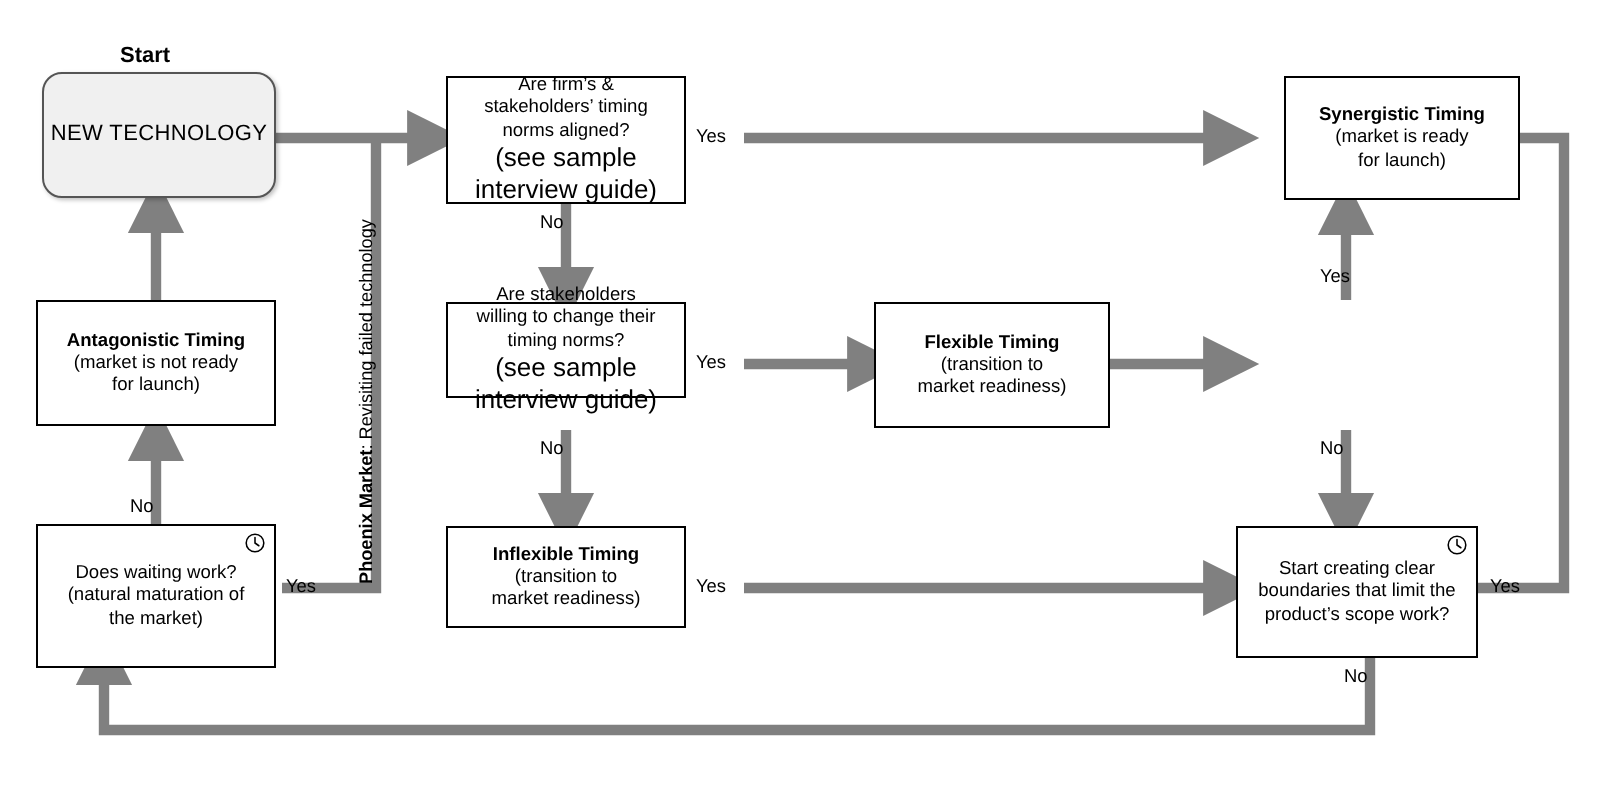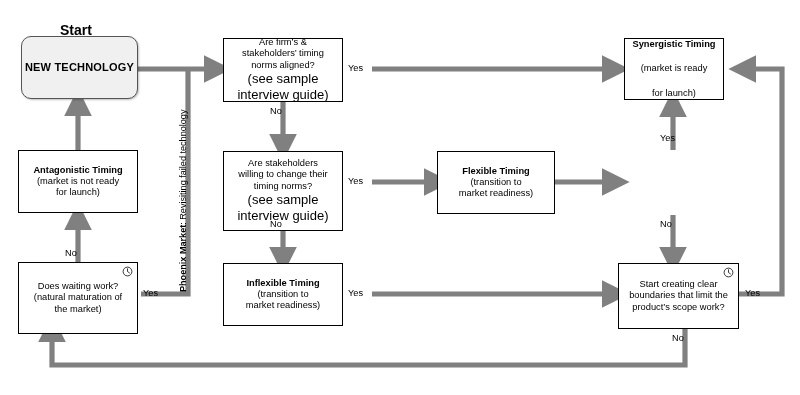--- a/index.html
+++ b/index.html
@@ -47,33 +47,33 @@
     font-size: 9.3px;
   }
   .ln.b {
     font-weight: bold;
   }
   .ln.sm {
     font-size: 13px;
   }
   .ln.big {
     font-size: 11px;
-    font-weight: bold;
+    font-weight: normal;
     letter-spacing: 0.2px;
   }
   .edge-label {
     position: absolute;
     font-size: 9.2px;
     color: #000;
     white-space: nowrap;
     z-index: 4;
   }
   .caption {
     position: absolute;
-    font-size: 14px;
+    font-size: 11px;
     font-weight: bold;
     color: #000;
     white-space: nowrap;
     z-index: 4;
   }
   .clock {
     position: absolute;
     top: 3px;
     right: 4px;
     width: 11px;
@@ -161,40 +161,40 @@
     <span class="ln">the market)</span>
   </div>
 
   <div class="node" style="left:223px; top:38px; width:120px; height:64px;">
     <span class="ln">Are firm’s &amp;</span>
     <span class="ln">stakeholders’ timing</span>
     <span class="ln">norms aligned?</span>
     <span class="ln sm">(see sample interview guide)</span>
   </div>
 
-  <div class="node" style="left:223px; top:151px; width:120px; height:80px;">
+  <div class="node" style="left:223px; top:151px; width:120px; height:48px;">
     <span class="ln">Are stakeholders</span>
     <span class="ln">willing to change their</span>
     <span class="ln">timing norms?</span>
     <span class="ln sm">(see sample interview guide)</span>
   </div>
 
-  <div class="node" style="left:223px; top:263px; width:120px; height:63px;">
+  <div class="node" style="left:223px; top:263px; width:120px; height:51px;">
     <span class="ln b">Inflexible Timing</span>
     <span class="ln">(transition to</span>
     <span class="ln">market readiness)</span>
   </div>
 
   <div class="node" style="left:437px; top:151px; width:118px; height:63px;">
     <span class="ln b">Flexible Timing</span>
     <span class="ln">(transition to</span>
     <span class="ln">market readiness)</span>
   </div>
 
-  <div class="node" style="left:624px; top:38px; width:100px; height:62px;justify-content:space-between;">
+  <div class="node" style="left:642px; top:38px; width:118px; height:62px;">
     <span class="ln b">Synergistic Timing</span>
     <span class="ln">(market is ready</span>
     <span class="ln">for launch)</span>
   </div>
 
 
   <div class="node" style="left:618px; top:263px; width:121px; height:66px;">
     <svg class="clock" viewBox="0 0 20 20">
       <circle cx="10" cy="10" r="8" fill="none" stroke="#000" stroke-width="1.4"></circle>
       <path d="M10,5 L10,10 L13.5,12.5" fill="none" stroke="#000" stroke-width="1.4" stroke-linecap="round"></path>

